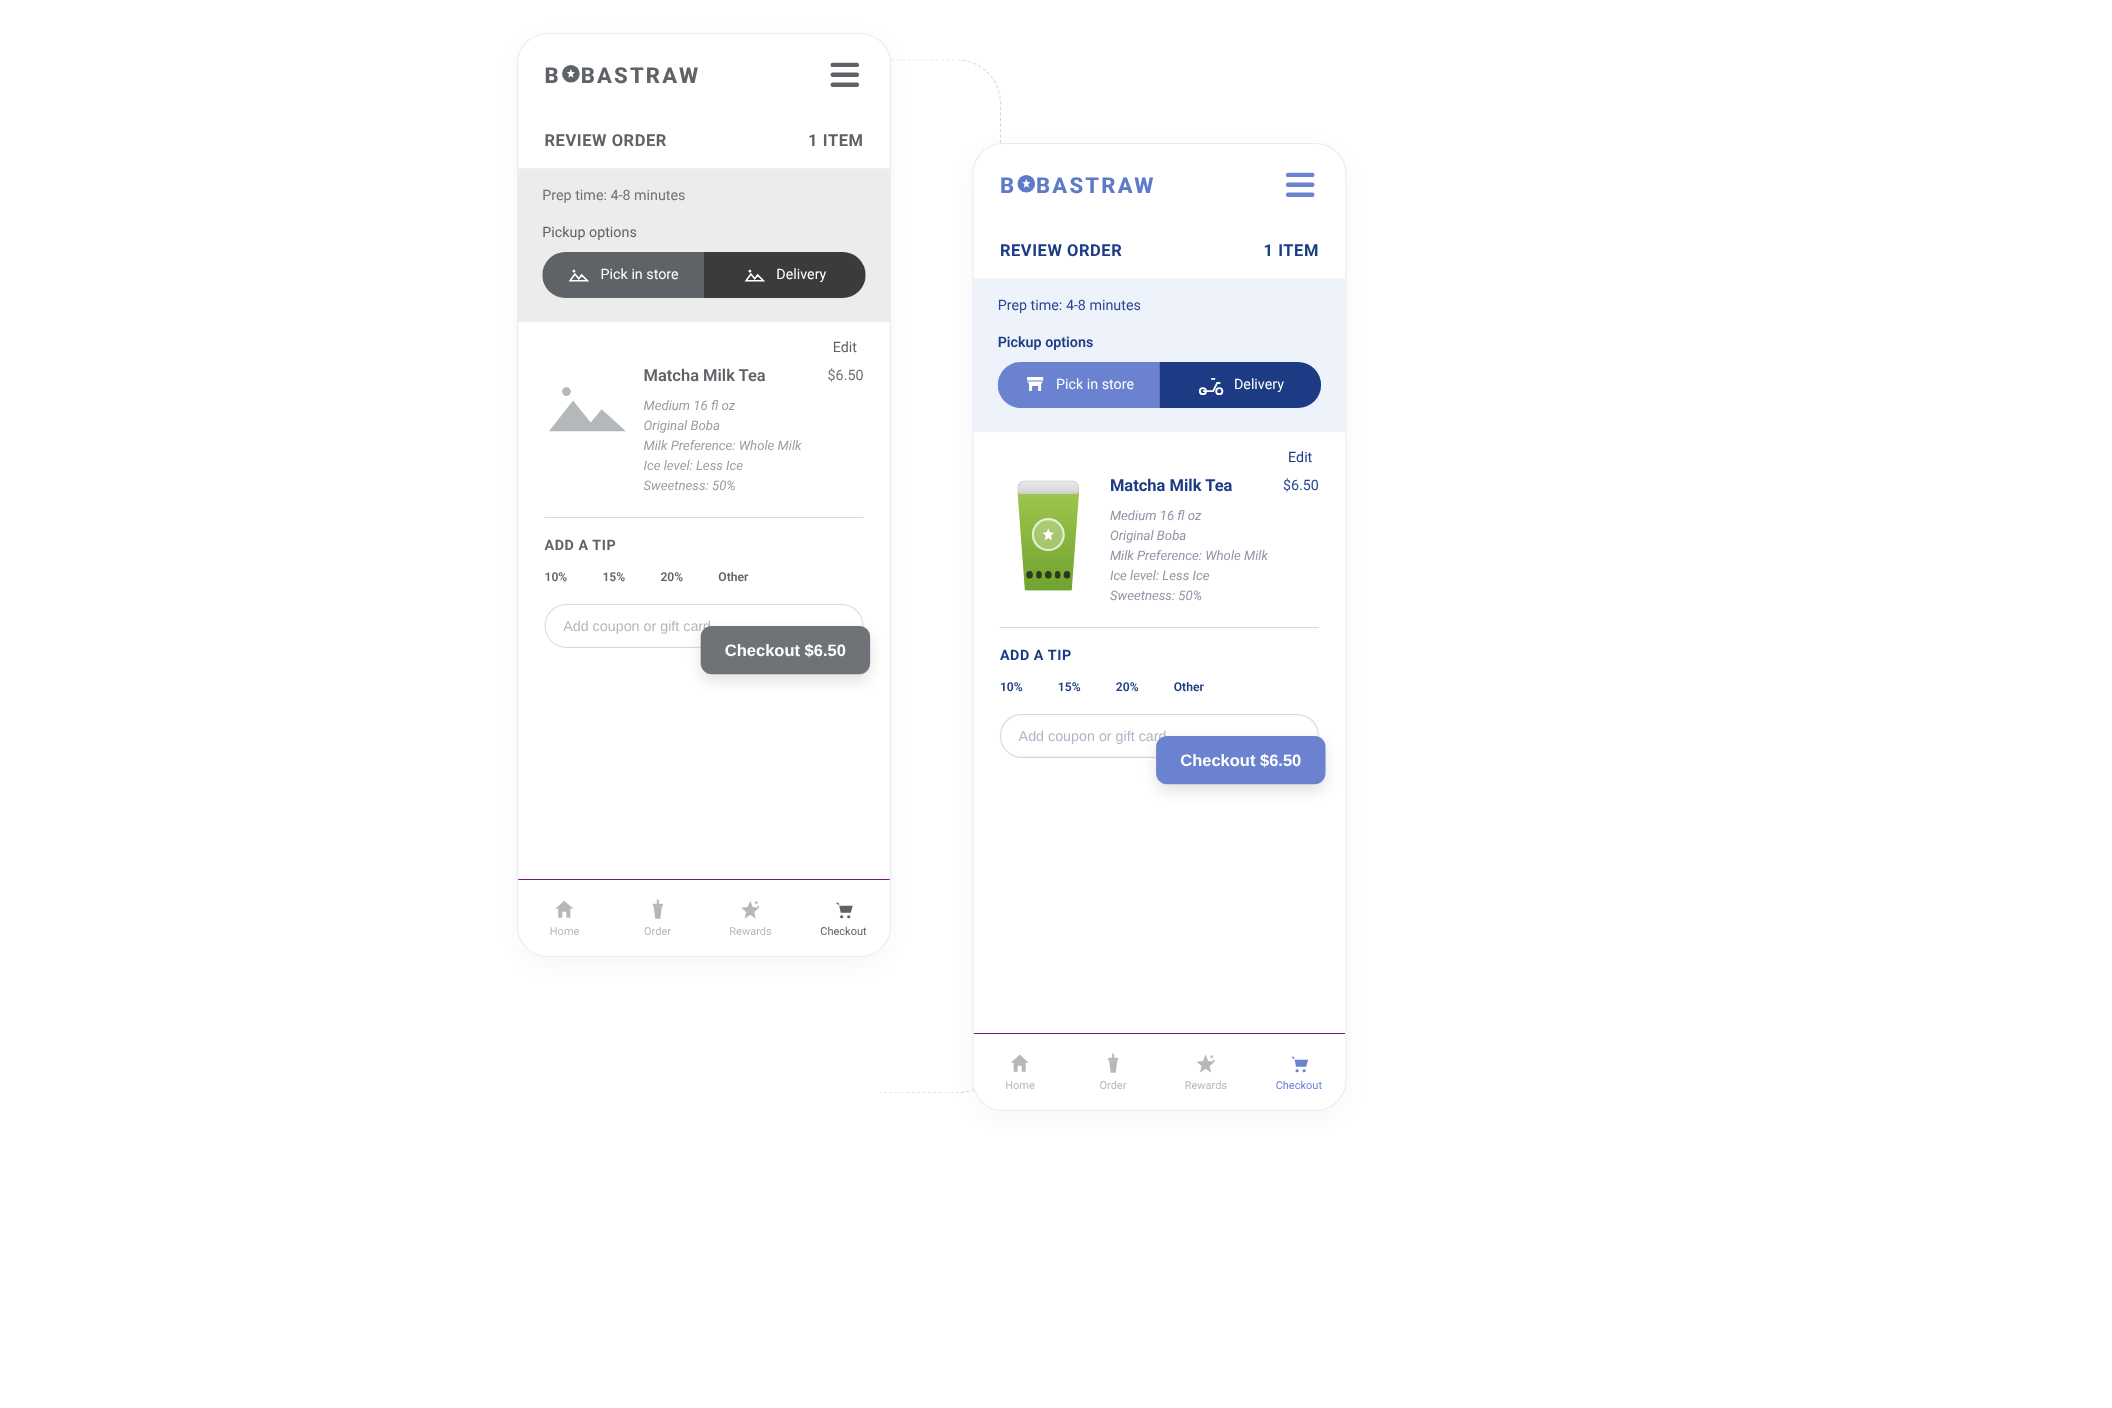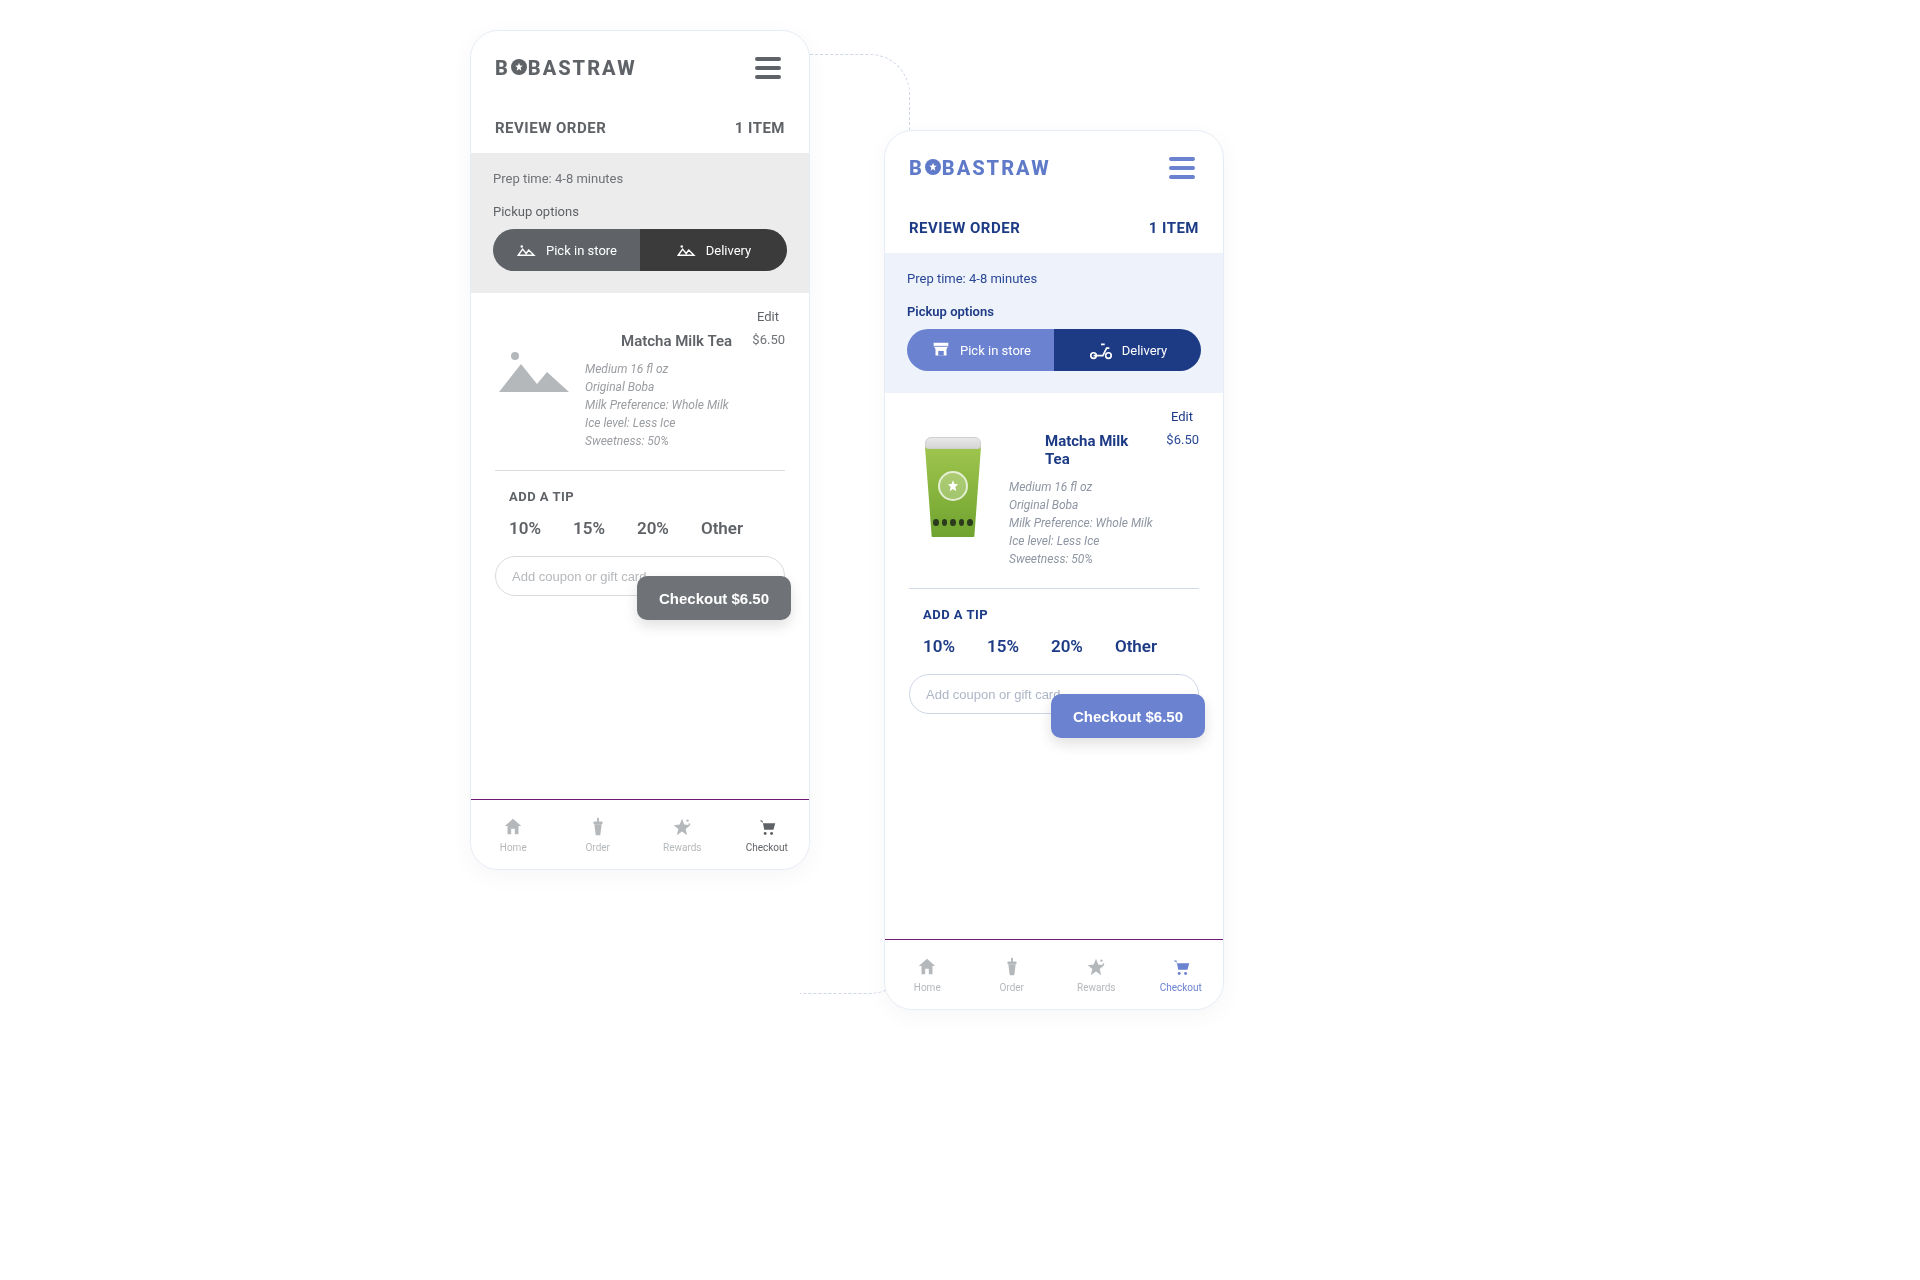--- a/index.html
+++ b/index.html
@@ -59,36 +59,36 @@
   .edit-row { text-align:right; font-size:13px; padding: 2px 6px 8px 0; }
   .edit-a { color:#5f6367; }
   .edit-b { color:#1d3b85; }
 
   .item-row { display:flex; gap:12px; }
   .thumb-a { width:78px; height:64px; display:flex; align-items:flex-end; justify-content:center; }
   .thumb-a svg { width:78px; height:52px; }
   .thumb-b { width:88px; height:110px; display:flex; align-items:center; justify-content:center; }
 
   .item-main { flex:1; }
-  .item-title-row { display:flex; justify-content:space-between; align-items:flex-start; gap:10px;margin-left:36px; }
+  .item-title-row { display:flex; justify-content:space-between; align-items:center; gap:10px; }
   .item-title-a { color:#5f6367; font-weight:600; font-size:15px; }
   .item-title-b { color:#1d3b85; font-weight:700; font-size:15px; }
   .item-price-a { color:#6f7276; font-size:13px; }
   .item-price-b { color:#2a4896; font-size:13px; }
   .item-attrs-a div { color:#9a9da1; font-size:12px; line-height:1.5; }
   .item-attrs-b div { color:#8f96a3; font-size:12px; line-height:1.5; }
   .item-attrs-a, .item-attrs-b { margin-top:10px;font-style:italic; }
 
   .divider-a { height:1px; background:#d9dbdd; margin: 20px 6px 0 6px; }
   .divider-b { height:1px; background:#d4dceb; margin: 20px 6px 0 6px; }
 
-  .tip-block { padding: 18px 6px 0 6px; margin-left: 14px; }
+  .tip-block { padding: 18px 6px 0 6px; }
   .tip-title-a { color:#5f6367; font-weight:700; font-size:13px; letter-spacing:0.5px; }
   .tip-title-b { color:#1d3b85; font-weight:700; font-size:13px; letter-spacing:0.5px; }
-  .tip-row { display:flex; gap:32px; margin-top:14px; font-size:17px; font-weight:600; }
+  .tip-row { display:flex; gap:32px; margin-top:14px; font-size:11px; font-weight:600; }
   .tip-row-a .tip-opt { color:#5f6367; }
   .tip-row-b .tip-opt { color:#1d3b85; }
 
   .coupon-wrap { padding: 18px 6px 0 6px; position:relative; }
   .coupon-input { width:100%; height:40px; border-radius:20px; padding:0 16px; font-size:13px; outline:none; background:#fff; }
   .coupon-a { border:1px solid #d9dbdd; color:#6f7276; }
   .coupon-a::placeholder { color:#b5b8bb; }
   .coupon-b { border:1px solid #cfd7e7; color:#2a4896; }
   .coupon-b::placeholder { color:#aeb6c6; }
 

